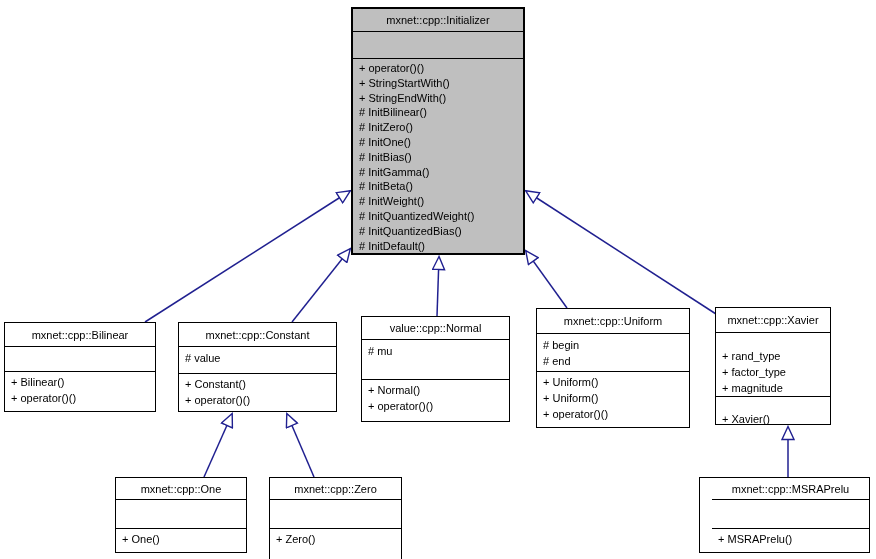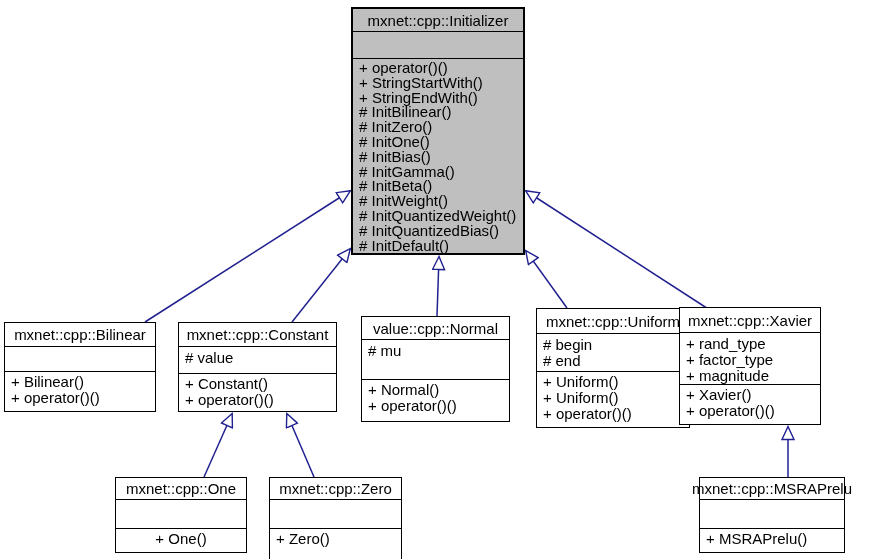--- a/index.html
+++ b/index.html
@@ -1,18 +1,18 @@
 <!DOCTYPE html>
 <html><head>
 <meta charset="utf-8">
 <style>
   html,body { margin:0; padding:0; background:#ffffff; }
   #canvas {
     position:relative; width:876px; height:559px; background:#ffffff;
-    font-family:"Liberation Sans", sans-serif; font-size:15px; color:#000;
+    font-family:"Liberation Sans", sans-serif; font-size:11px; color:#000;
     overflow:hidden;
   }
   #edges { position:absolute; left:0; top:0; width:876px; height:559px; }
   .uml {
     position:absolute; box-sizing:border-box; background:#ffffff;
     border:1px solid #000; display:flex; flex-direction:column;
   }
   .uml.root { background:#bfbfbf; border-width:2px; }
   .uml .title {
     box-sizing:content-box; flex:0 0 auto; display:flex; align-items:center;
@@ -106,50 +106,50 @@
       <div class="row"># begin</div>
       <div class="row"># end</div>
     </div>
     <div class="methods">
       <div class="row">+ Uniform()</div>
       <div class="row">+ Uniform()</div>
       <div class="row">+ operator()()</div>
     </div>
   </div>
 
-  <div class="uml" style="left:679px;top:307px;width:142px;height:118px;">
+  <div class="uml" style="left:715px;top:307px;width:116px;height:118px;gap:12px;">
     <div class="title" style="height:24px">mxnet::cpp::Xavier</div>
     <div class="attrs" style="height:48px">
       <div class="row">+ rand_type</div>
       <div class="row">+ factor_type</div>
       <div class="row">+ magnitude</div>
     </div>
     <div class="methods">
       <div class="row">+ Xavier()</div>
       <div class="row">+ operator()()</div>
     </div>
   </div>
 
-  <div class="uml" style="left:115px;top:477px;width:132px;height:76px;text-align:center;">
+  <div class="uml" style="left:115px;top:477px;width:132px;height:76px;">
     <div class="title" style="height:21px">mxnet::cpp::One</div>
     <div class="attrs" style="height:25px"></div>
     <div class="methods">
       <div class="row">+ One()</div>
     </div>
   </div>
 
   <div class="uml" style="left:269px;top:477px;width:133px;height:88px;">
     <div class="title" style="height:21px">mxnet::cpp::Zero</div>
     <div class="attrs" style="height:25px"></div>
     <div class="methods">
       <div class="row">+ Zero()</div>
     </div>
   </div>
 
-  <div class="uml" style="left:699px;top:477px;width:146px;height:76px;">
+  <div class="uml" style="left:699px;top:477px;width:171px;height:76px;padding-left:12px;">
     <div class="title" style="height:21px">mxnet::cpp::MSRAPrelu</div>
     <div class="attrs" style="height:25px"></div>
     <div class="methods">
       <div class="row">+ MSRAPrelu()</div>
     </div>
   </div>
 
 </div>
 
 </body></html>

